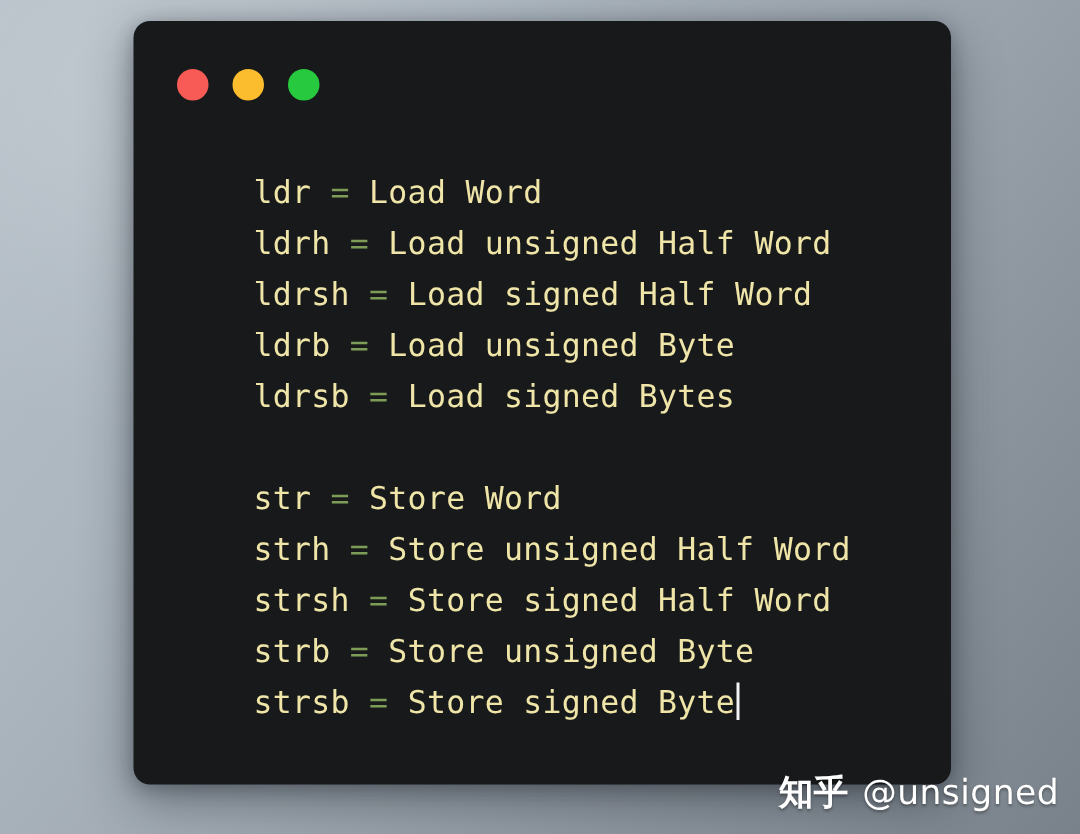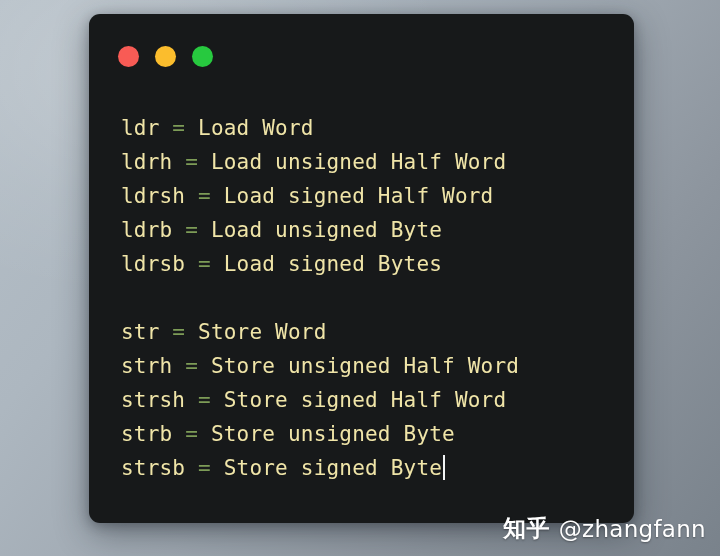--- a/index.html
+++ b/index.html
@@ -84,20 +84,21 @@
     font-family: "DejaVu Sans Mono", "Liberation Mono", monospace;
     font-size: 21px;
     line-height: 34px;
     letter-spacing: 0.2px;
     color: #f0e5a8;
     white-space: pre;
   }
   .code-line {
     height: 34px;
     white-space: pre;
+    margin-left: 48px;
   }
   .code-line.blank {
     
   }
   .op-eq {
     color: #7d9c57;
   }
   #text-cursor {
     display: inline-block;
     width: 2px;
@@ -142,14 +143,14 @@
     <div class="traffic-light" title="Minimize" style="background: rgb(251, 189, 45);"></div>
     <div class="traffic-light" title="Maximize" style="background: rgb(39, 201, 63);"></div>
   </div>
 
   <div id="code-area" style="color: rgb(240, 229, 168);"><div class="code-line"><span class="op-mnemonic">ldr</span><span class="op-eq" style="color: rgb(125, 156, 87);"> = </span><span class="op-desc">Load Word</span></div><div class="code-line"><span class="op-mnemonic">ldrh</span><span class="op-eq" style="color: rgb(125, 156, 87);"> = </span><span class="op-desc">Load unsigned Half Word</span></div><div class="code-line"><span class="op-mnemonic">ldrsh</span><span class="op-eq" style="color: rgb(125, 156, 87);"> = </span><span class="op-desc">Load signed Half Word</span></div><div class="code-line"><span class="op-mnemonic">ldrb</span><span class="op-eq" style="color: rgb(125, 156, 87);"> = </span><span class="op-desc">Load unsigned Byte</span></div><div class="code-line"><span class="op-mnemonic">ldrsb</span><span class="op-eq" style="color: rgb(125, 156, 87);"> = </span><span class="op-desc">Load signed Bytes</span></div><div class="code-line blank"></div><div class="code-line"><span class="op-mnemonic">str</span><span class="op-eq" style="color: rgb(125, 156, 87);"> = </span><span class="op-desc">Store Word</span></div><div class="code-line"><span class="op-mnemonic">strh</span><span class="op-eq" style="color: rgb(125, 156, 87);"> = </span><span class="op-desc">Store unsigned Half Word</span></div><div class="code-line"><span class="op-mnemonic">strsh</span><span class="op-eq" style="color: rgb(125, 156, 87);"> = </span><span class="op-desc">Store signed Half Word</span></div><div class="code-line"><span class="op-mnemonic">strb</span><span class="op-eq" style="color: rgb(125, 156, 87);"> = </span><span class="op-desc">Store unsigned Byte</span></div><div class="code-line"><span class="op-mnemonic">strsb</span><span class="op-eq" style="color: rgb(125, 156, 87);"> = </span><span class="op-desc">Store signed Byte</span><span id="text-cursor" style="background: rgb(242, 244, 245);"></span></div></div>
 
 </div>
 
 <div id="watermark">
   <span id="watermark-logo">知乎</span>
-  <span id="watermark-handle">@zhangfann</span>
+  <span id="watermark-handle">@unsigned</span>
 </div>
 
 </body></html>

